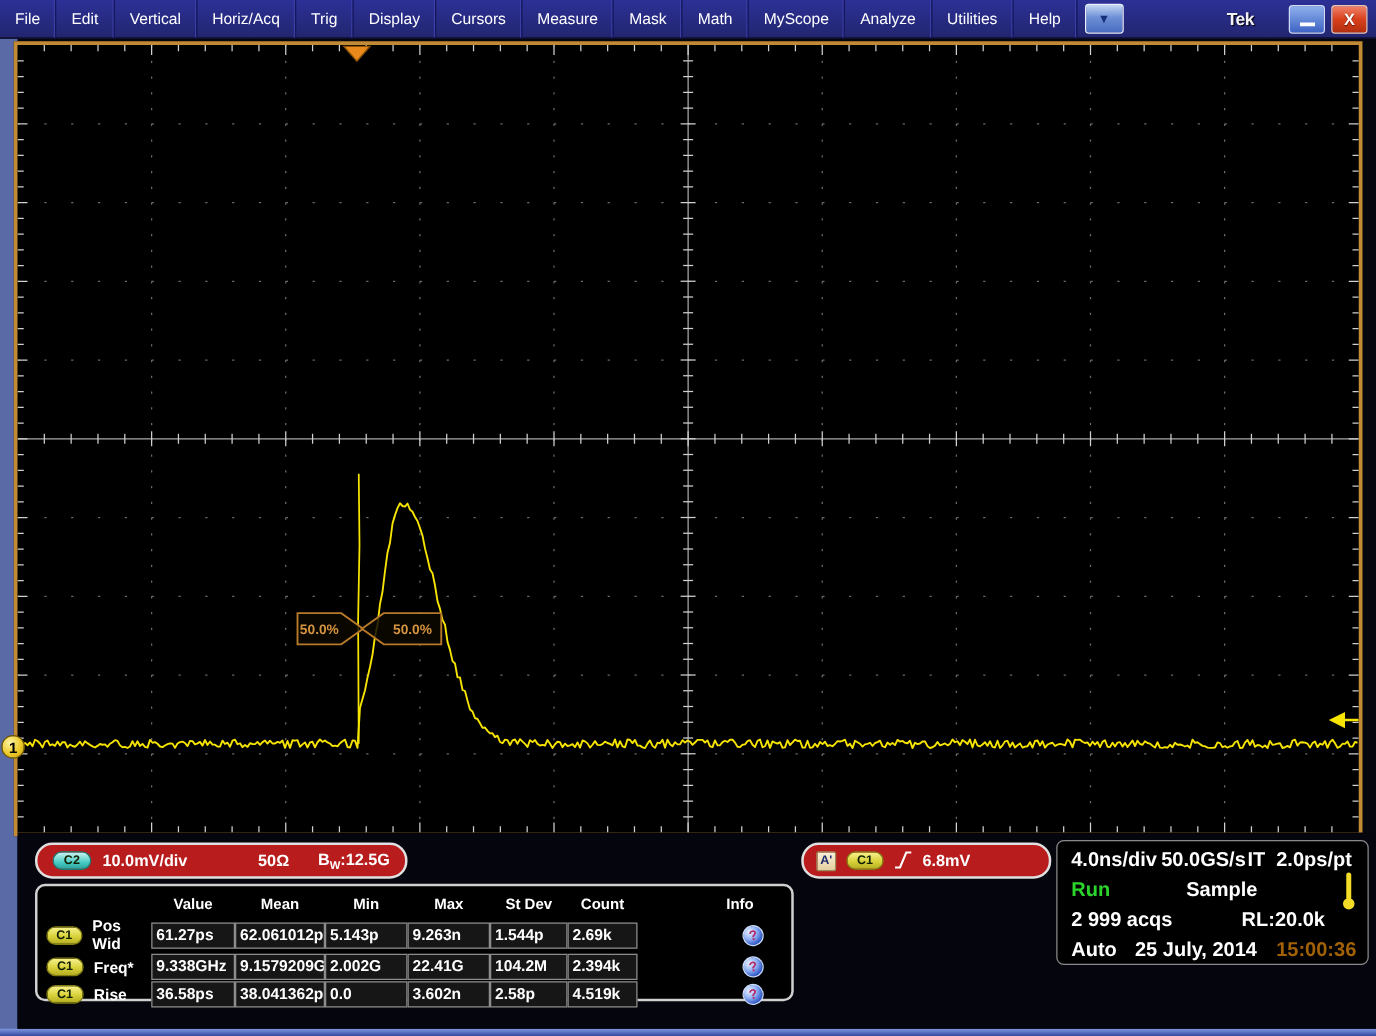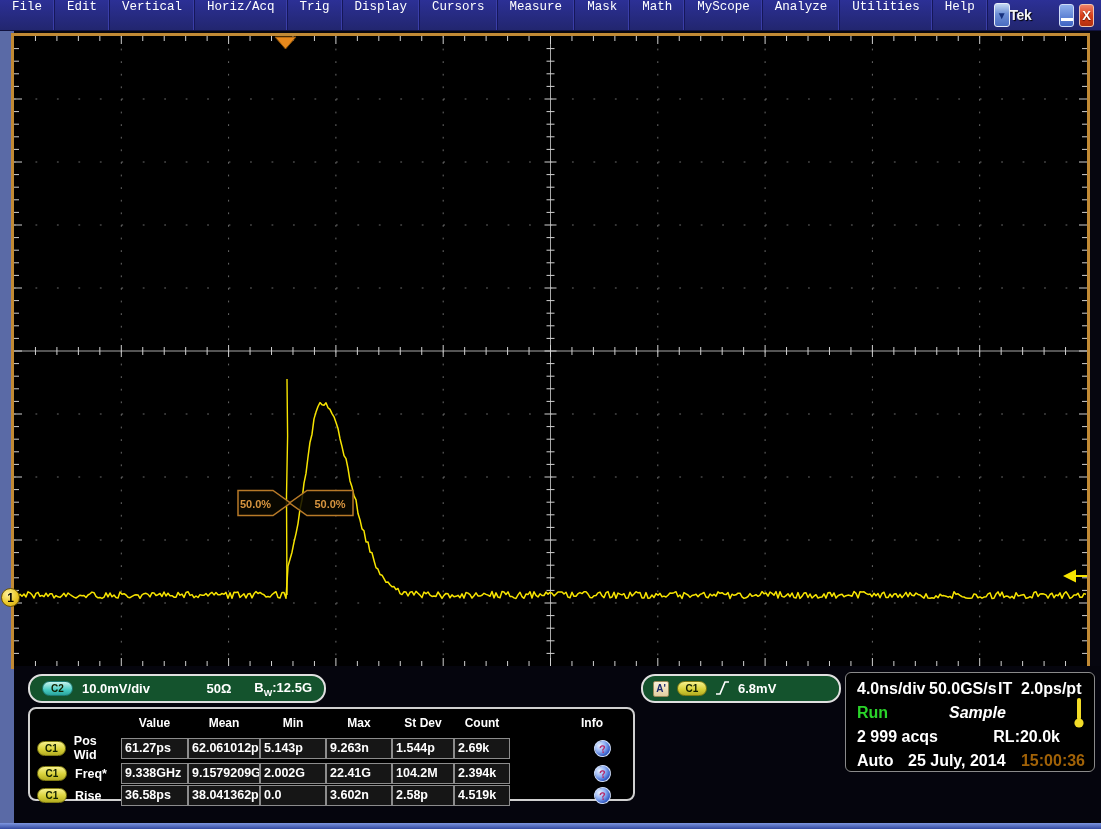--- a/index.html
+++ b/index.html
@@ -4,22 +4,22 @@
 <style>
   * { margin:0; padding:0; box-sizing:border-box; }
   html,body { background:#000; }
   body { font-family:"Liberation Sans", sans-serif; }
   .window { position:relative; width:1101px; height:829px; background:#06060f; overflow:hidden; }
 
   
   .menubar { position:absolute; left:0; top:0; width:1101px; height:31px;
     background:linear-gradient(#2c3096,#22266f); display:flex; align-items:stretch;
     border-bottom:1px solid #11123f; z-index:30; }
-  .menu-item { display:flex; align-items:flex-start; padding:0 12px; color:#fff; font-size:12.5px;
-    border-right:1px solid #15175a; box-shadow:inset -1px 0 0 #3a3ea8; cursor:default;font-family:Liberation Mono, monospace; }
+  .menu-item { display:flex; align-items:center; padding:0 12px; color:#fff; font-size:12.5px;
+    border-right:1px solid #15175a; box-shadow:inset -1px 0 0 #3a3ea8; cursor:default; }
   .menu-dropdown { margin:3px 0 3px 6px; width:31px; border:1px solid #e9eef9; border-radius:3px;
     background:linear-gradient(#c3d8f2,#6d8fd6 45%,#4a6cc0); display:flex; align-items:center; justify-content:center; }
   .menu-dropdown span { color:#16307c; font-size:10px; }
   .menubar .spacer { flex:1; }
   .brand { color:#f2f2f6; font-size:14px; font-weight:bold; letter-spacing:-0.5px;
     display:flex; align-items:center; margin-right:28px; text-shadow:1px 1px 1px #000; }
   .btn-min, .btn-close { width:29px; height:23px; margin:4px 5px 0 0; border-radius:3px;
     display:flex; align-items:center; justify-content:center; }
   .btn-min { background:linear-gradient(#8fb0ec,#3d63c4); border:1px solid #cfdcf8; }
   .btn-min i { display:block; width:12px; height:3px; background:#fff; margin-top:8px; }
@@ -35,21 +35,21 @@
   .plot-border { position:absolute; left:11px; top:33px; width:1073px; height:630px;
     box-sizing:content-box; border:3px solid #c18a35; background:#000; z-index:8; }
   .plot-svg { position:absolute; left:14px; top:36px; z-index:10; }
   .ch1-marker { position:absolute; left:1px; top:588px; width:19px; height:19px; border-radius:50%;
     background:radial-gradient(circle at 35% 30%, #fdf3a0, #ecc92a 55%, #c79d10);
     border:1px solid #6e5600; color:#000; font-size:12px; font-weight:bold;
     display:flex; align-items:center; justify-content:center; z-index:12; }
 
   
   .bottom-area { position:absolute; left:14px; top:666px; width:1087px; height:157px; background:#05050d; z-index:9; }
-  .readout { position:absolute; height:29px; border:2px solid #e0e0e0; border-radius:14px; background:#14532d;
+  .readout { position:absolute; height:29px; border:2px solid #e0e0e0; border-radius:14px; background:#b91c1c;
     display:flex; align-items:center; color:#fff; font-weight:bold; font-size:13px; }
   .readout-ch { left:14px; top:8px; width:298px; padding:0 12px; gap:9px; }
   .readout-trig { left:627px; top:8px; width:200px; padding:0 10px; gap:8px; }
   .badge { height:15px; border-radius:8px; display:flex; align-items:center; justify-content:center;
     font-size:10px; font-weight:bold; color:#102000; }
   .badge-c2 { width:31px; background:linear-gradient(#c9f3ef,#48ccc4 60%,#2aa49c); border:1px solid #1d7a74; }
   .badge-c1 { width:30px; background:linear-gradient(#f7f18d,#d9d23a 55%,#b5ae22); border:1px solid #817c12; }
   .badge-a { width:16px; height:16px; border-radius:2px; background:linear-gradient(#faf0d8,#e3cfa0); 
     border:1px solid #9a8a5a; color:#1c2a6e; font-size:10px; font-weight:bold;
     display:flex; align-items:center; justify-content:center; }
@@ -496,21 +496,21 @@
 
     <div class="panel-right">
       <div class="prow" style="top:7px;">
         <span class="pr-abs" style="left:11px;">4.0ns/div</span>
         <span class="pr-abs" style="left:83px;">50.0GS/s</span>
         <span class="pr-abs" style="left:152px;">IT</span>
         <span class="pr-abs" style="left:175px;">2.0ps/pt</span>
       </div>
       <div class="prow" style="top:31px;">
         <span class="pr-abs run-green" style="left:11px;">Run</span>
-        <span class="pr-abs" style="left:103px;font-style:italic;">Sample</span>
+        <span class="pr-abs" style="left:103px;">Sample</span>
       </div>
       <svg class="thermo" width="12" height="32">
         <rect x="4" y="1" width="4" height="22" rx="2" fill="#f2dc28"></rect>
         <circle cx="6" cy="26" r="4.6" fill="#f2dc28"></circle>
       </svg>
       <div class="prow" style="top:55px;">
         <span class="pr-abs" style="left:11px;">2 999 acqs</span>
         <span class="pr-abs" style="right:34px;">RL:20.0k</span>
       </div>
       <div class="prow" style="top:79px;">

